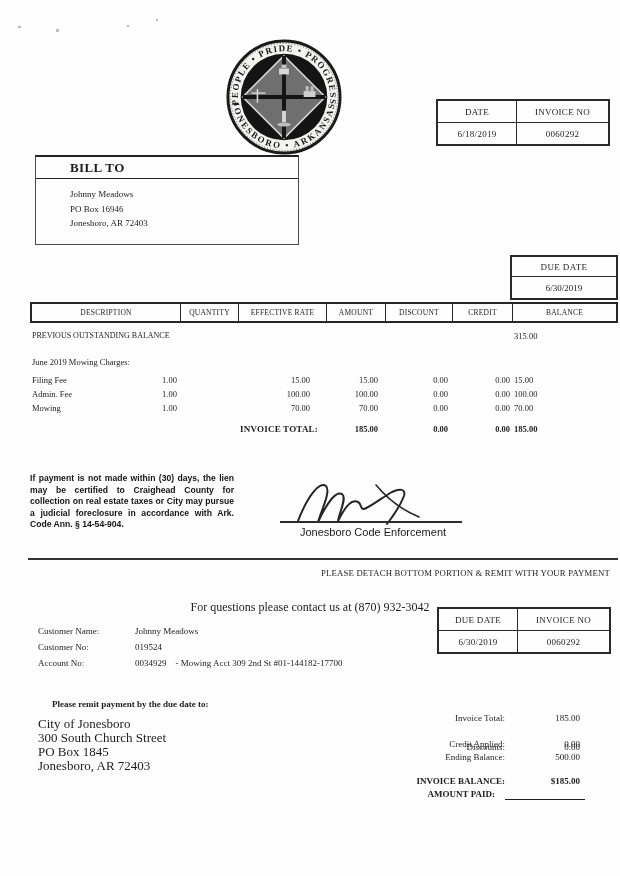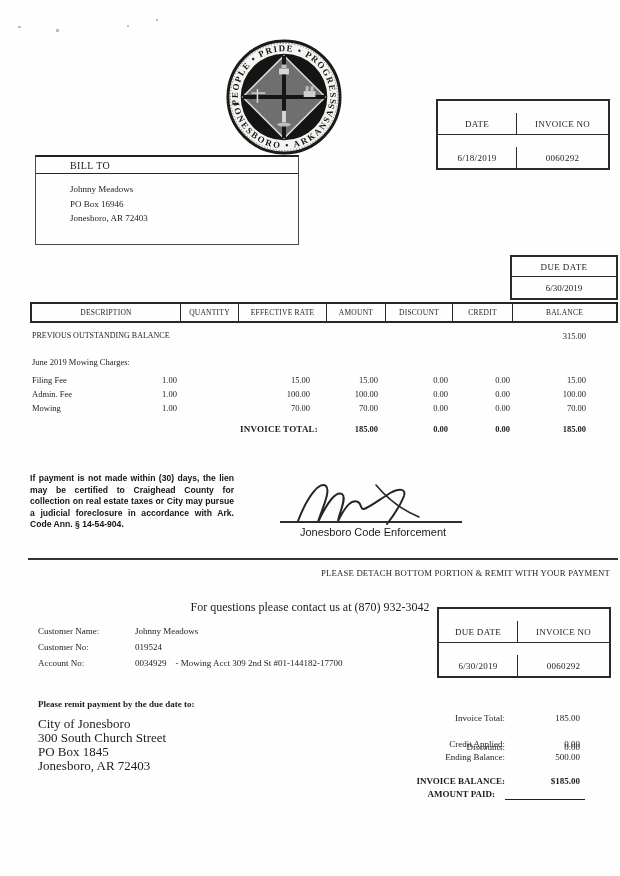--- a/index.html
+++ b/index.html
@@ -10,47 +10,47 @@
     font-family:"Liberation Serif", serif; color:#1c1c1c;
   }
   .speck { position:absolute; background:#bcbcbc; }
 
   
   .seal { position:absolute; left:225px; top:38px; width:118px; height:118px; }
   .seal-text { font-family:"Liberation Serif", serif; font-weight:bold; font-size:9px; fill:#161616; }
 
   
   .info-box { position:absolute; display:grid; grid-template-columns:78px 92px; border:2px solid #2a2a2a; text-align:center; font-size:9px; }
-  .ib-cell { padding:6px 9px 5px; letter-spacing:.3px;margin-top:12px; }
+  .ib-cell { padding:6px 9px 5px; letter-spacing:.3px; }
   .ib-hdr { border-bottom:1.6px solid #2a2a2a; }
   .ib-c2 { border-left:1.6px solid #2a2a2a; }
 
   
   .billto { position:absolute; left:35px; top:155px; width:264px; height:90px; border:1.4px solid #4a4a4a; border-top:2.5px solid #222; }
-  .billto-label { padding:3px 0 2px 34px; border-bottom:1.6px solid #262626; font-size:10px; letter-spacing:.4px; }
+  .billto-label { padding:3px 0 2px 34px; border-bottom:1.6px solid #262626; font-size:13px; letter-spacing:.4px;font-weight:bold; }
   .billto-body { padding:8px 0 0 34px; font-size:9px; line-height:14.5px; }
 
   
   .due-box { position:absolute; left:510px; top:255px; width:108px; border:2px solid #2a2a2a; text-align:center; font-size:9px; }
   .due-hdr { padding:5px 0 4px; border-bottom:1.6px solid #2a2a2a; letter-spacing:.4px; }
   .due-val { padding:6px 0 5px; }
 
   
   .thead { position:absolute; left:30px; top:302px; width:588px; height:21px; display:flex; border:2px solid #262626; font-size:7.5px; letter-spacing:.25px; }
   .th { display:flex; align-items:center; justify-content:center; border-left:1.5px solid #262626; height:100%; }
   .th:first-child { border-left:none; }
   .trow { position:absolute; left:30px; width:588px; height:12px; font-size:8.5px; }
   .trow span { position:absolute; top:0; }
   .t-desc { left:2px; }
   .t-qty  { left:132px; width:70px; text-align:left; }
   .t-rate { left:208px; width:72px; text-align:right; }
   .t-amt  { left:276px; width:72px; text-align:right; }
   .t-disc { left:346px; width:72px; text-align:right; }
   .t-cred { left:408px; width:72px; text-align:right; }
-  .t-bal  { left:484px; width:72px; text-align:right; }
+  .t-bal  { left:484px; width:72px; }
   .t-total-label { left:150px; width:138px; text-align:right; font-weight:bold; font-size:9px; letter-spacing:.2px; }
   .bold { font-weight:bold; }
 
   
   .lien { position:absolute; left:30px; top:473px; width:204px; font-family:"Liberation Sans", sans-serif; font-weight:bold; font-size:8.6px; line-height:11.6px; text-align:justify; color:#141414; }
 
   
   .sig { position:absolute; left:288px; top:477px; width:134px; height:48px; }
   .sigline { position:absolute; left:280px; top:521px; width:182px; height:2px; background:#2c2c2c; }
   .siglabel { position:absolute; left:283px; top:526px; width:180px; text-align:center; font-family:"Liberation Sans", sans-serif; font-weight:normal; font-size:11px; color:#1a1a1a; }
@@ -59,21 +59,21 @@
   .divider { position:absolute; left:28px; top:558px; width:590px; height:2px; background:#333; }
   .detach  { position:absolute; left:10px; top:568px; width:600px; text-align:right; font-size:8.7px; letter-spacing:.2px; }
   .contact { position:absolute; left:10px; top:600px; width:600px; text-align:center; font-size:12px; }
 
   
   .cust { position:absolute; left:38px; width:400px; font-size:9px; }
   .cust-l { position:absolute; left:0; }
   .cust-v { position:absolute; left:97px; white-space:pre; }
 
   
-  .remit-h { position:absolute; left:38px; top:699px; font-size:9px; font-weight:bold; }
+  .remit-h { position:absolute; left:52px; top:699px; font-size:9px; font-weight:bold; }
   .remit-a { position:absolute; left:38px; font-size:13px; }
 
   
   .tot { position:absolute; left:0; width:580px; font-size:9px; height:13px; }
   .tot-l { position:absolute; left:360px; width:145px; text-align:right; }
   .tot-v { position:absolute; left:512px; width:68px; text-align:right; }
   .paid-line { position:absolute; left:505px; width:80px; height:11px; border-bottom:1.8px solid #222; }
 </style>
 </head>
 <body>

